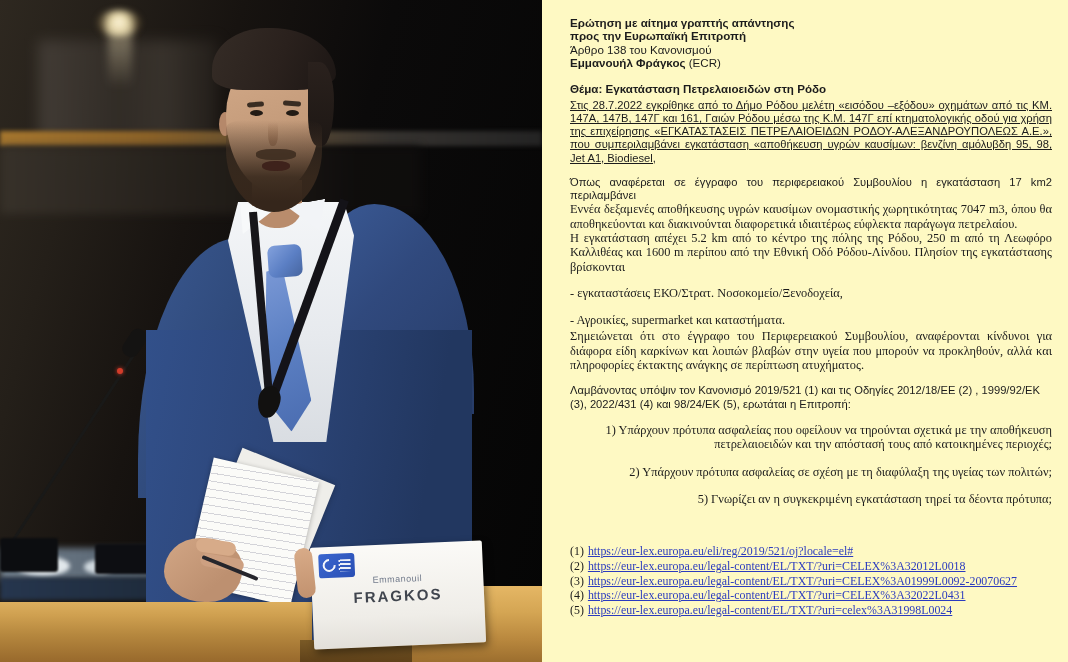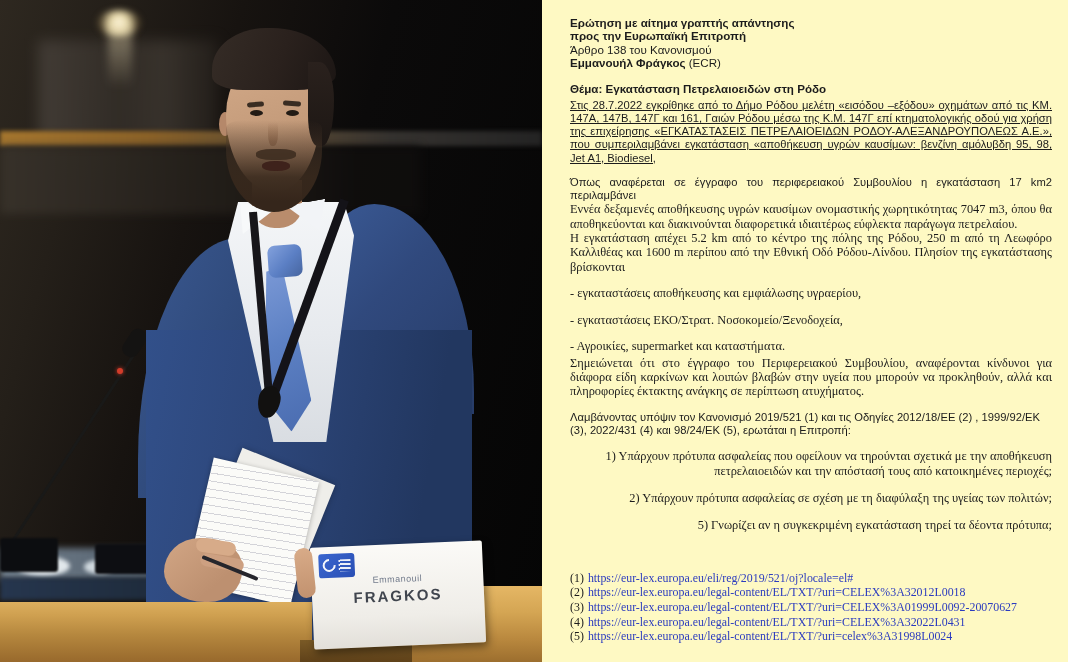--- a/index.html
+++ b/index.html
@@ -141,21 +141,21 @@
   .subject{margin-top:12px;font-size:11.6px;}
   .p1{margin-top:4px;text-decoration:underline;}
   .p2block{margin-top:11px;}
   .bullet{margin-top:12px;}
   .p4{margin-top:2px;font-family:Liberation Serif, serif;}
   .p5{margin-top:12px;}
   .q{margin-top:13px;text-align:right;}
   .q1{margin-top:12px;}
   .footnotes{margin-top:38px;}
   .fn{font-family:"Liberation Serif","DejaVu Serif",serif;font-size:11.9px;line-height:14.6px;}
-  .fn a{color:#2b3bbf;cursor:pointer;}
+  .fn a{color:#2b3bbf;text-decoration:underline;cursor:pointer;}
   .fn .num{color:#1c1c1c;margin-right:4px;}
 </style>
 </head>
 <body>
 
 <div class="stage">
 
   <div class="photo">
     <div class="wall-panel"></div>
     <div class="ceiling-light"></div>
@@ -236,21 +236,20 @@
       <div class="subject sans b">Θέμα: Εγκατάσταση Πετρελαιοειδών στη Ρόδο</div>
 
       <div class="p1 sans just">Στις 28.7.2022 εγκρίθηκε από το Δήμο Ρόδου μελέτη «εισόδου –εξόδου» οχημάτων από τις ΚΜ. 147Α, 147Β, 147Γ και 161, Γαιών Ρόδου μέσω της Κ.Μ. 147Γ επί κτηματολογικής οδού για χρήση της επιχείρησης «ΕΓΚΑΤΑΣΤΑΣΕΙΣ ΠΕΤΡΕΛΑΙΟΕΙΔΩΝ ΡΟΔΟΥ-ΑΛΕΞΑΝΔΡΟΥΠΟΛΕΩΣ Α.Ε.», που συμπεριλαμβάνει εγκατάσταση «αποθήκευση υγρών καυσίμων: βενζίνη αμόλυβδη 95, 98, Jet A1, Biodiesel,</div>
 
       <div class="p2block">
         <div class="sans just">Όπως αναφέρεται σε έγγραφο του περιφερειακού Συμβουλίου η εγκατάσταση 17 km2 περιλαμβάνει</div>
         <div class="serif just">Εννέα δεξαμενές αποθήκευσης υγρών καυσίμων ονομαστικής χωρητικότητας 7047 m3, όπου θα αποθηκεύονται και διακινούνται διαφορετικά ιδιαιτέρως εύφλεκτα παράγωγα πετρελαίου.</div>
         <div class="serif just">Η εγκατάσταση απέχει 5.2 km από το κέντρο της πόλης της Ρόδου, 250 m από τη Λεωφόρο Καλλιθέας και 1600 m περίπου από την Εθνική Οδό Ρόδου-Λίνδου. Πλησίον της εγκατάστασης βρίσκονται</div>
       </div>
 
-      <div class="bullet serif">- εγκαταστάσεις αποθήκευσης και εμφιάλωσης υγραερίου,</div>
       <div class="bullet serif">- εγκαταστάσεις ΕΚΟ/Στρατ. Νοσοκομείο/Ξενοδοχεία,</div>
       <div class="bullet serif">- Αγροικίες, supermarket και καταστήματα.</div>
 
       <div class="p4 serif just">Σημειώνεται ότι στο έγγραφο του Περιφερειακού Συμβουλίου, αναφέρονται κίνδυνοι για διάφορα είδη καρκίνων και λοιπών βλαβών στην υγεία που μπορούν να προκληθούν, αλλά και πληροφορίες έκτακτης ανάγκης σε περίπτωση ατυχήματος.</div>
 
       <div class="p5 sans">Λαμβάνοντας υπόψιν τον Κανονισμό 2019/521 (1) και τις Οδηγίες 2012/18/ΕΕ (2) , 1999/92/ΕΚ (3), 2022/431 (4) και 98/24/ΕΚ (5), ερωτάται η Επιτροπή:</div>
 
       <div class="q q1 serif just">1) Υπάρχουν πρότυπα ασφαλείας που οφείλουν να τηρούνται σχετικά με την αποθήκευση πετρελαιοειδών και την απόστασή τους από κατοικημένες περιοχές;</div>
       <div class="q serif">2) Υπάρχουν πρότυπα ασφαλείας σε σχέση με τη διαφύλαξη της υγείας των πολιτών;</div>
       <div class="q serif">5) Γνωρίζει αν η συγκεκριμένη εγκατάσταση τηρεί τα δέοντα πρότυπα;</div>

